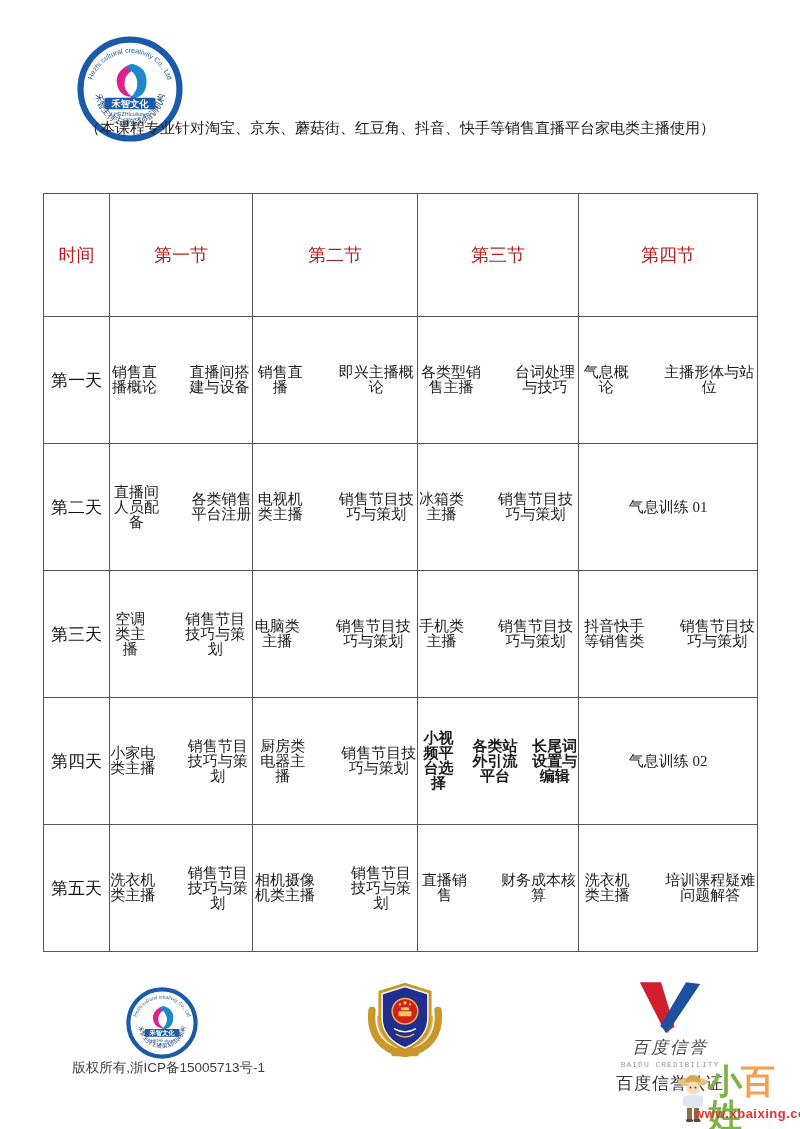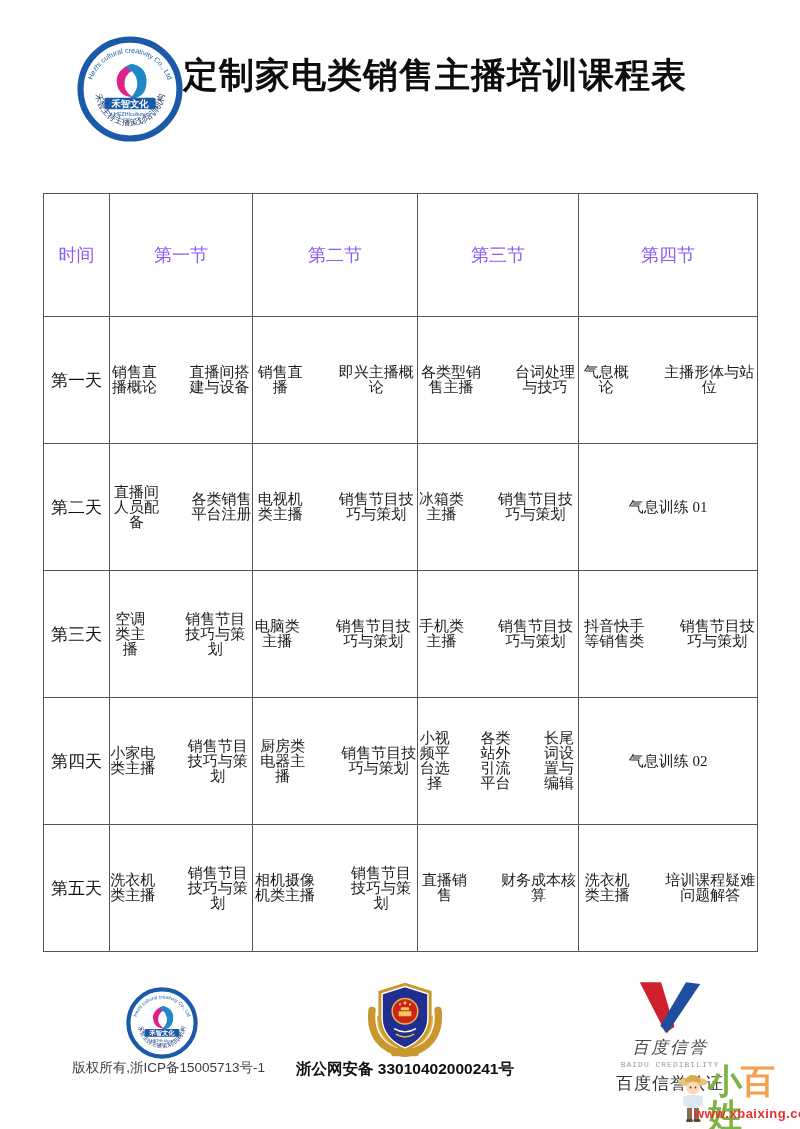--- a/index.html
+++ b/index.html
@@ -13,25 +13,25 @@
   .subtitle{position:absolute;left:0;right:0;top:119px;text-align:center;
             font-size:15px;color:#222;}
 
   
   table.schedule{position:absolute;left:43px;top:193px;width:714px;
                  border-collapse:collapse;table-layout:fixed;}
   .schedule th,.schedule td{border:1px solid #555;text-align:center;vertical-align:middle;
                             padding:0;overflow:hidden;}
   .schedule thead tr{height:123px;}
   .schedule tbody tr{height:127px;}
-  .schedule th{font-size:18px;font-weight:normal;color:#8b5cf6;}
+  .schedule th{font-size:18px;font-weight:normal;color:#b91c1c;}
   .schedule td.day{font-size:17px;color:#111;}
   .lines{display:flex;align-items:center;justify-content:center;
          gap:28px;font-size:15px;line-height:1;height:100%;}
-  .lines.tight{gap:25px;}
+  .lines.tight{gap:13px;font-weight:bold;}
 
   
   .brand-logo-bottom{position:absolute;left:126px;top:987px;width:72px;height:72px;}
   .copyright{position:absolute;left:55px;top:1059px;width:210px;text-align:right;
              font-family:"Liberation Sans","DejaVu Sans",sans-serif;
              font-size:13.5px;color:#3d3d3d;}
   .police-badge{position:absolute;left:363px;top:981px;width:84px;height:77px;}
   .police-number{position:absolute;left:295px;top:1059px;width:220px;text-align:center;
                  font-family:"Liberation Sans","DejaVu Sans",sans-serif;
                  font-weight:bold;font-size:15.5px;color:#0f0f0f;}
@@ -116,21 +116,21 @@
       <rect x="10" y="47" width="7" height="3" rx="1.5" fill="#5a4634"></rect>
       <rect x="17.5" y="47" width="7" height="3" rx="1.5" fill="#5a4634"></rect>
     </symbol>
   </svg>
 
   <div class="brand-logo-top">
     <svg width="106" height="106">
         <use href="#hezhi-logo"></use>
       </svg>
   </div>
-  <h1 class="page-title">定制家电类销售主播培训课程表</h1>
+  <div class="subtitle">（本课程专业针对淘宝、京东、蘑菇街、红豆角、抖音、快手等销售直播平台家电类主播使用）</div>
 
   <table class="schedule">
     <colgroup>
       <col style="width:66px">
         <col style="width:143px">
         <col style="width:165px">
       <col style="width:161px">
         <col style="width:179px">
     </colgroup>
     <thead>
@@ -285,21 +285,20 @@
         <use href="#hezhi-logo"></use>
       </svg>
   </div>
   <div class="copyright">版权所有,浙ICP备15005713号-1</div>
 
   <div class="police-badge">
     <svg width="84" height="77">
         <use href="#police-badge"></use>
       </svg>
   </div>
-  <div class="police-number">浙公网安备 33010402000241号</div>
 
   <div class="baidu-block">
     <svg class="baidu-v">
         <use href="#baidu-v"></use>
       </svg>
     <div class="baidu-cn">百度信誉</div>
     <div class="baidu-en">BAIDU CREDIBILITY</div>
     <div class="baidu-cert">百度信誉认证</div>
   </div>
 

